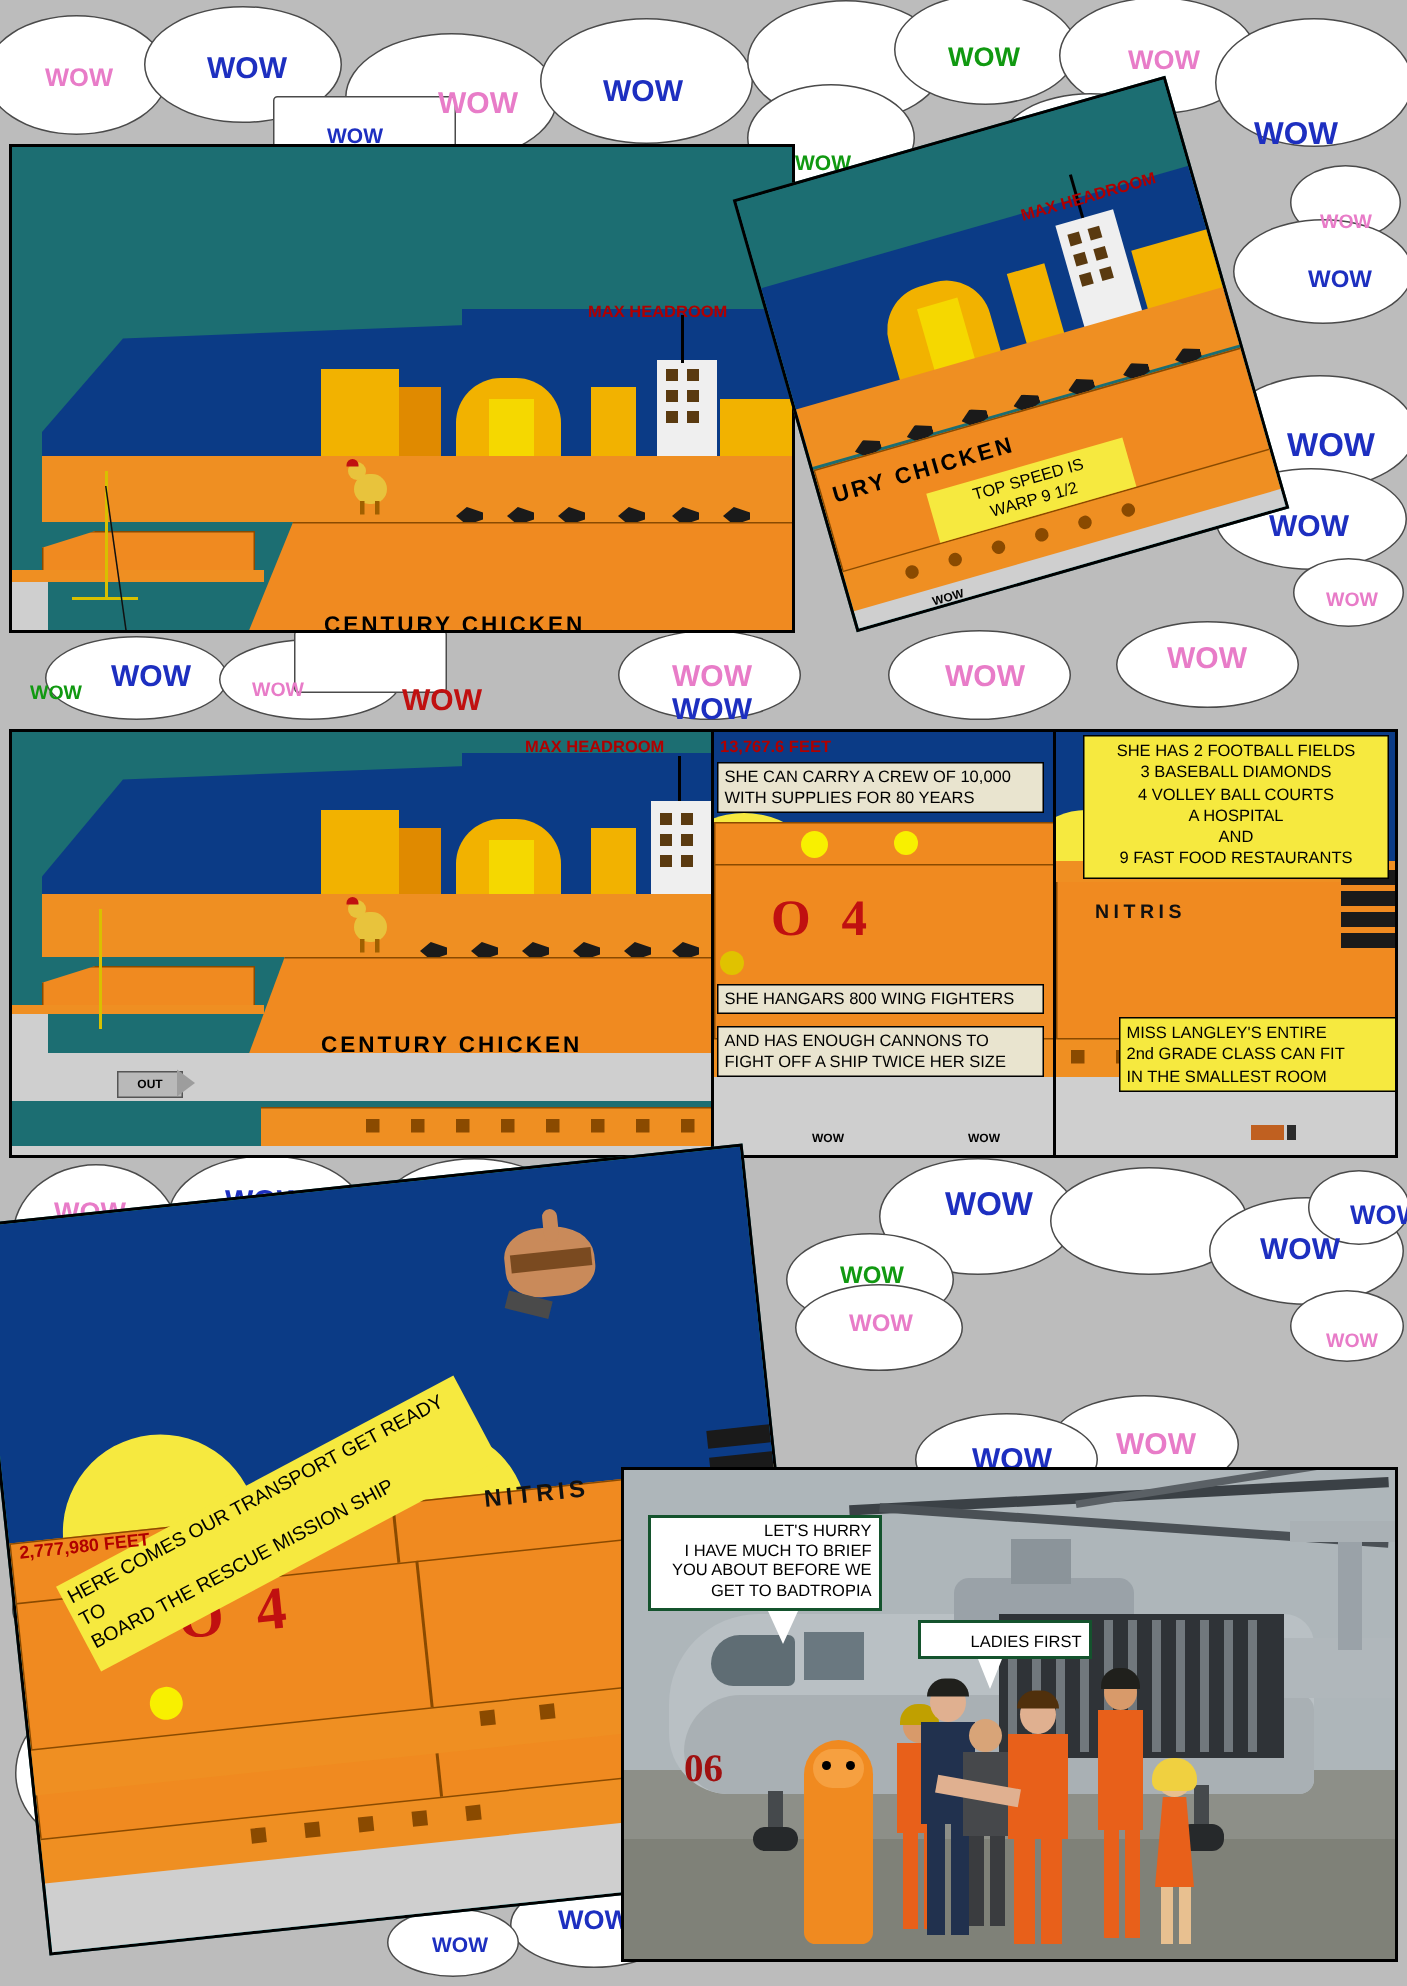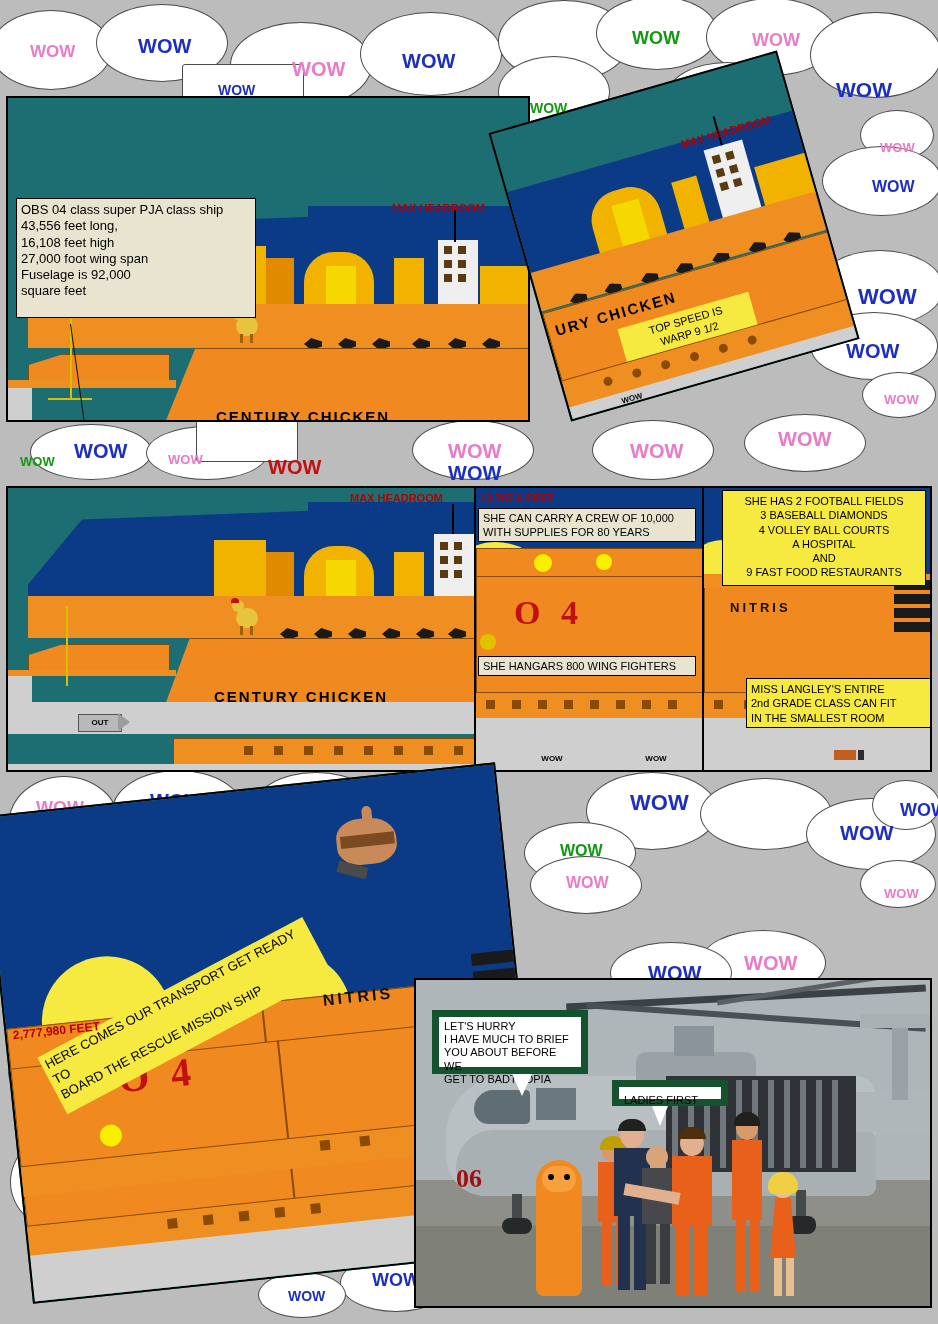--- a/index.html
+++ b/index.html
@@ -30,21 +30,21 @@
   .maxhead{position:absolute;font-size:11px;font-weight:bold;color:#b00000;white-space:nowrap;}
   .feetlbl{position:absolute;font-size:11px;font-weight:bold;color:#b00000;white-space:nowrap;}
   .btn-out{position:absolute;background:#b9b9b9;border:1px solid #555;font-size:8px;font-weight:bold;text-align:center;color:#000;}
   .tinywow{position:absolute;background:#fff;border:1px solid #555;border-radius:40%;font-size:8px;font-weight:bold;text-align:center;color:#000;}
   .porthole{position:absolute;background:#8a4a00;border-radius:50%;}
   .sqport{position:absolute;background:#8a4a00;}
   .yellowlight{position:absolute;background:#f8f000;border-radius:50%;}
   .bigzero{position:absolute;font-size:34px;font-weight:bold;color:#c01010;letter-spacing:6px;font-family:"Liberation Serif",serif;}
   .nitris{position:absolute;font-size:13px;font-weight:bold;letter-spacing:3px;color:#111;}
   .chick{position:absolute;}
-  .speech{position:absolute;background:#fff;border:7px solid #14532d;font-size:11px;line-height:1.2;padding:3px 5px;box-sizing:border-box;text-align:left;}
+  .speech{position:absolute;background:#fff;border:2px solid #14532d;font-size:11px;line-height:1.2;padding:3px 5px;box-sizing:border-box;text-align:right;}
   .rot{transform-origin:center center;}
   .divider{position:absolute;background:#000;}
 </style>
 </head>
 <body>
 
 <div id="page">
 
   <div class="wowbg">
 
@@ -201,26 +201,20 @@
     <div class="hull" style="left:20px;top:256px;width:140px;height:26px;clip-path:polygon(0 40%,25% 0,100% 0,100% 100%,0 100%);"></div>
     <div class="lbl" style="left:208px;top:310px;font-size:15px;">CENTURY CHICKEN</div>
 
     <div class="grey" style="left:0;top:290px;width:24px;height:36px;"></div>
 
     <div class="hull2" style="left:0;top:282px;width:168px;height:8px;"></div>
 
     <div style="position:absolute;left:62px;top:216px;width:2px;height:84px;background:#d8c000;"></div>
     <div style="position:absolute;left:40px;top:300px;width:44px;height:2px;background:#d8c000;"></div>
 
-    <div class="cap" style="left:8px;top:100px;width:240px;height:120px;white-space:pre-line;font-size:13px;">OBS 04 class super PJA class ship
-43,556 feet long,
-16,108 feet high
-27,000 foot wing span
-Fuselage is 92,000
- square feet</div>
     <div class="maxhead" style="left:384px;top:104px;">MAX HEADROOM</div>
 
     <div style="position:absolute;left:62px;top:226px;width:1px;height:160px;background:#111;transform:rotate(-8deg);transform-origin:top;"></div>
   </div>
 
   <div style="position:absolute;left:524px;top:86px;width:330px;height:340px;">
     <div class="panel rot" style="left:0;top:0;width:300px;height:300px;background:#1c6e72;transform:rotate(-16deg);">
       <div class="sea" style="left:0;top:0;width:300px;height:300px;"></div>
       <div class="dark" style="left:0;top:60px;width:300px;height:110px;"></div>
       <div class="bldg" style="left:72px;top:88px;width:70px;height:58px;border-radius:30px 30px 0 0;"></div>
@@ -335,20 +329,22 @@
       <div class="sqport" style="left:88px;top:212px;width:9px;height:9px;"></div>
       <div class="sqport" style="left:114px;top:212px;width:9px;height:9px;"></div>
       <div class="sqport" style="left:140px;top:212px;width:9px;height:9px;"></div>
       <div class="sqport" style="left:166px;top:212px;width:9px;height:9px;"></div>
       <div class="sqport" style="left:192px;top:212px;width:9px;height:9px;"></div>
       <div class="grey" style="left:0;top:230px;width:226px;height:56px;"></div>
       <div class="feetlbl" style="left:4px;top:4px;">13,767.6 FEET</div>
       <div class="cap" style="left:2px;top:20px;width:218px;height:34px;white-space:pre-line;">SHE CAN CARRY A CREW OF 10,000
 WITH SUPPLIES FOR 80 YEARS</div>
       <div class="cap" style="left:2px;top:168px;width:218px;height:20px;">SHE HANGARS 800 WING FIGHTERS</div>
+      <div class="cap" style="left:2px;top:196px;width:218px;height:34px;white-space:pre-line;">AND HAS ENOUGH CANNONS TO
+FIGHT OFF A SHIP TWICE HER SIZE</div>
       <div class="tinywow" style="left:58px;top:264px;width:36px;height:14px;line-height:14px;border:none;background:transparent;">WOW</div>
       <div class="tinywow" style="left:162px;top:264px;width:36px;height:14px;line-height:14px;border:none;background:transparent;">WOW</div>
     </div>
 
     <div class="divider" style="left:694px;top:0;width:2px;height:286px;"></div>
 
     <div style="position:absolute;left:696px;top:0;width:230px;height:286px;overflow:hidden;background:#1c6e72;">
       <div class="dark" style="left:0;top:0;width:230px;height:200px;"></div>
       <div class="yellowlight" style="left:-30px;top:52px;width:100px;height:110px;background:#f6e93f;"></div>
       <div class="hull" style="left:0;top:96px;width:230px;height:108px;"></div>

